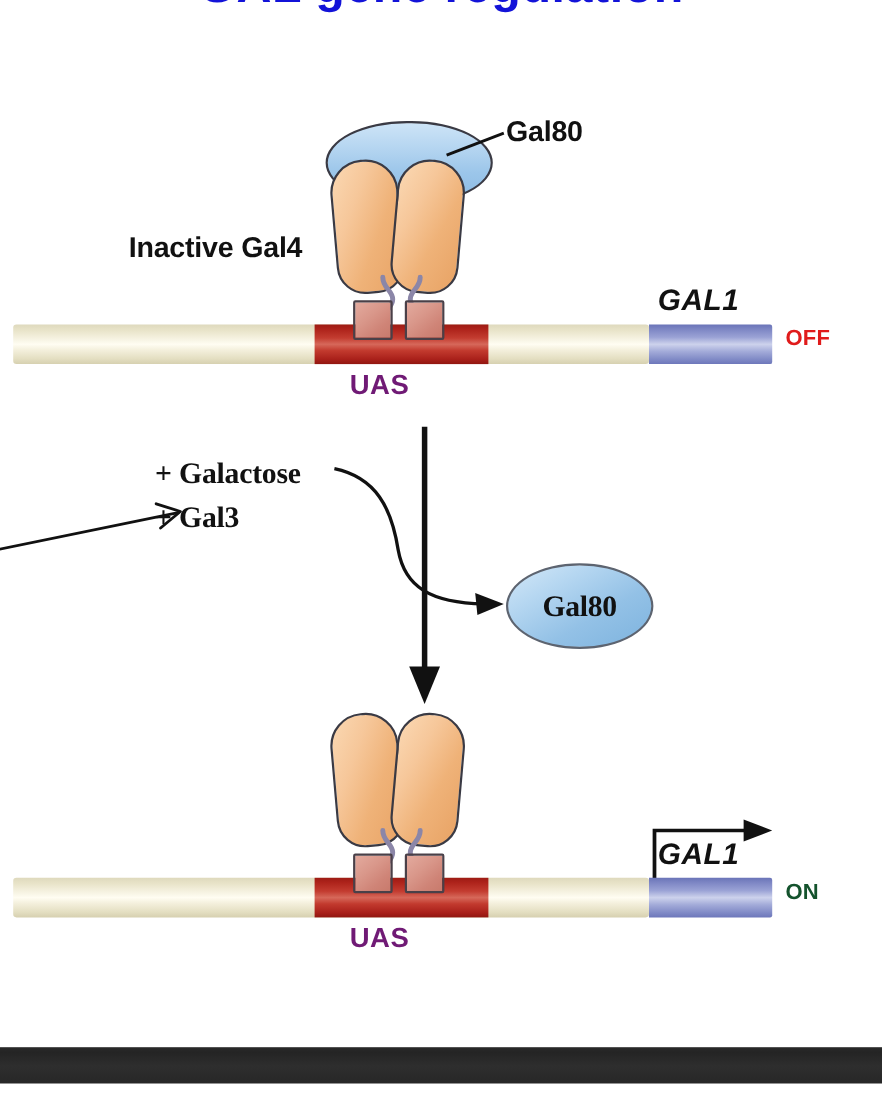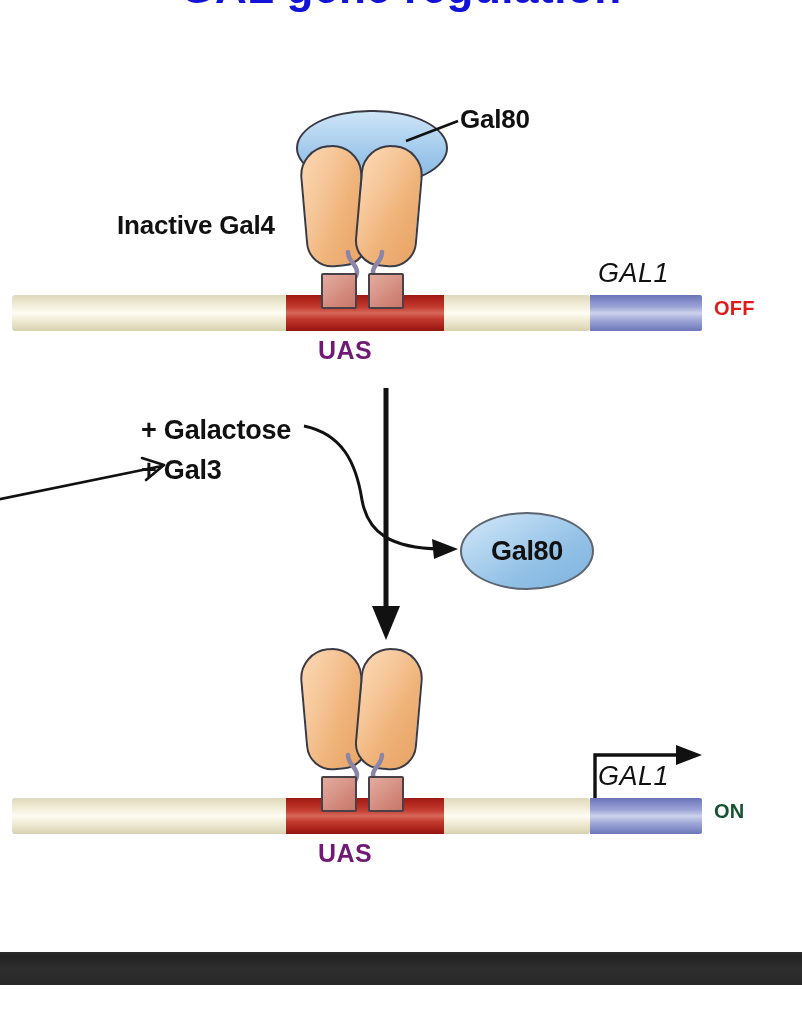--- a/index.html
+++ b/index.html
@@ -143,21 +143,21 @@
     letter-spacing: -0.2px;
   }
   .label-uas {
     font-size: 25px;
     font-weight: bold;
     color: #701a75;
     letter-spacing: 0.4px;
   }
   .label-gene {
     font-size: 27px;
-    font-weight: normal;
+    font-weight: bold;
     font-style: italic;
     color: #111111;
     letter-spacing: 0.5px;
   }
   .label-state {
     font-size: 20px;
     font-weight: bold;
     letter-spacing: 0.3px;
   }
   .label-condition {
@@ -218,21 +218,21 @@
     <div class="bind-box" style="left:321px; top:183px;"></div>
     <div class="bind-box" style="left:368px; top:183px;"></div>
 
     <div class="abs label-uas" style="left:318px; top:246px;">UAS</div>
 
     <div class="abs label-gene" style="left:598px; top:168px;">GAL1</div>
 
     <div class="abs label-state" style="left:714px; top:207px; color:#e01b1b;">OFF</div>
   </div>
 
-  <div class="abs" style="left:0; top:360px; width:800px; height:290px;">
+  <div class="abs" style="left:0; top:360px; width:800px; height:290px;font-family:Liberation Serif, serif;">
 
     <svg class="abs" style="left:366px; top:28px;" width="40" height="252" viewBox="0 0 40 252">
       <line x1="20" y1="0" x2="20" y2="228" stroke="#111111" stroke-width="5"></line>
       <polygon points="20,252 6,218 34,218" fill="#111111"></polygon>
     </svg>
 
     <svg class="abs" style="left:-4px; top:96px;" width="180" height="48" viewBox="0 0 180 48">
       <line x1="0" y1="44" x2="166" y2="10" stroke="#111111" stroke-width="2.6"></line>
       <polyline points="146,2 168,9 150,24" fill="none" stroke="#111111" stroke-width="2.6" stroke-linecap="round" stroke-linejoin="round"></polyline>
     </svg>

